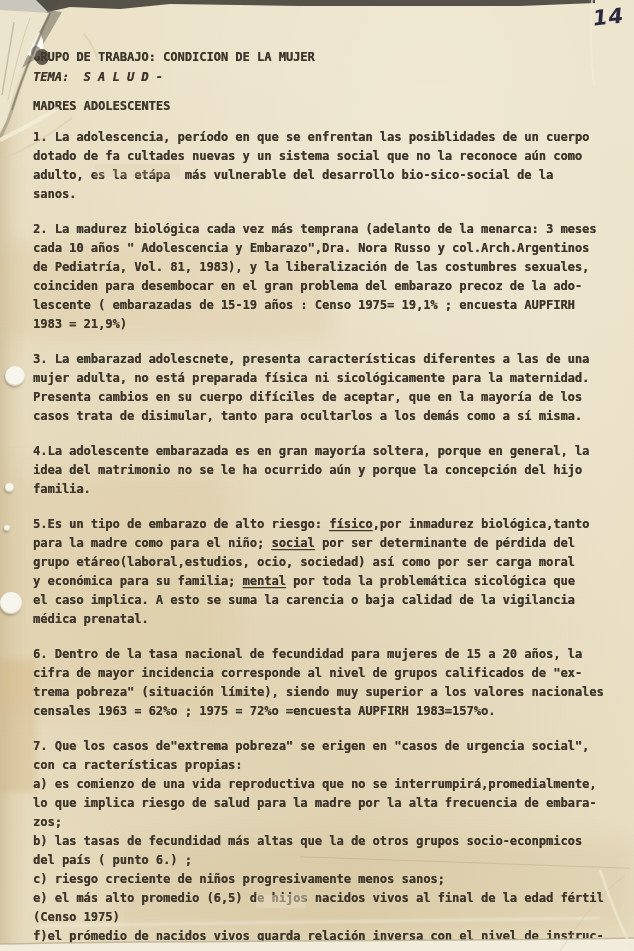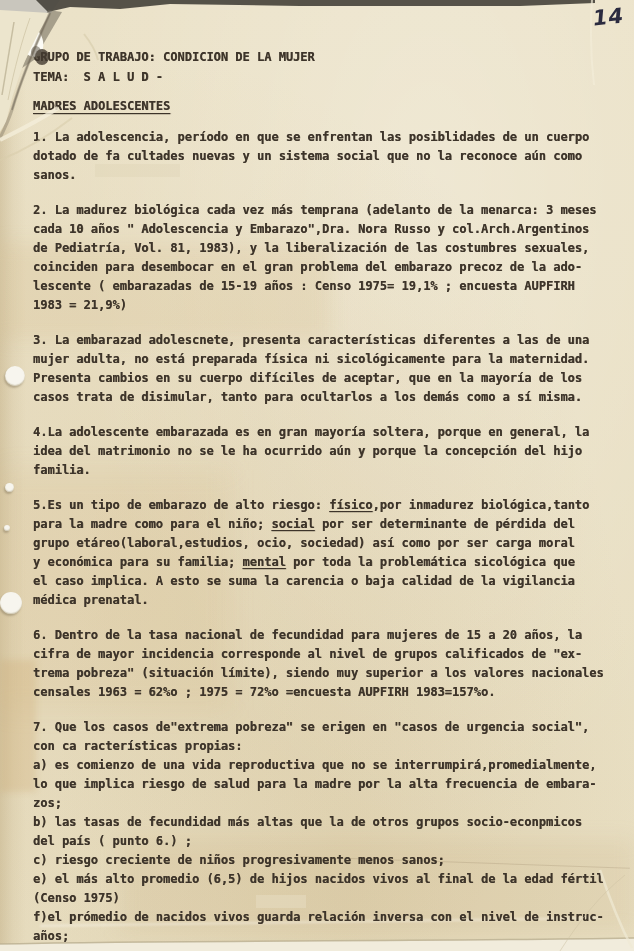--- a/index.html
+++ b/index.html
@@ -21,22 +21,22 @@
   .crease{position:absolute;pointer-events:none;}
   .crease1{left:40px;top:921px;width:560px;height:2px;background:rgba(255,255,255,0.38);transform:rotate(-0.8deg);filter:blur(1px);}
   .crease2{left:300px;top:862px;width:330px;height:1px;background:rgba(120,100,70,0.18);transform:rotate(2deg);}
 
   .doc{
     position:absolute;left:33px;top:48px;width:580px;z-index:1;
     color:#3d342a;font-size:12px;line-height:19px;font-weight:bold;
     text-shadow:0.3px 0.3px 0.5px rgba(62,52,40,0.75);
   }
   .tline,.line{white-space:pre;height:19px;}
-  .tline2{margin-top:1px;}
-  .title-underlined{margin-top:10px;text-decoration:underline;text-underline-offset:3px;}
+  .tline2{margin-top:1px;font-style:italic;}
+  .title-underlined{margin-top:10px;text-underline-offset:3px;}
   .para{margin-top:16px;}
   [data-paragraphs] .para:first-child{margin-top:12px;}
   u{text-underline-offset:2px;}
 
   .hole{position:absolute;border-radius:50%;background:#f7f5ee;z-index:3;pointer-events:none;
         box-shadow:-1px 2px 2px rgba(130,118,90,0.45), inset 0 -1px 1px rgba(185,175,145,0.6);}
   .hole1{left:5px;top:366px;width:20px;height:20px;}
   .hole2{left:0px;top:592px;width:22px;height:22px;}
   .dot1{left:5px;top:483px;width:9px;height:9px;}
   .dot2{left:4px;top:525px;width:6px;height:6px;}
@@ -62,20 +62,21 @@
   <div class="crease crease2"></div>
 
   <div class="doc">
     <div class="tline">GRUPO DE TRABAJO: CONDICION DE LA MUJER</div>
     <div class="tline tline2">TEMA:  S A L U D -</div>
     <div class="tline title-underlined">MADRES ADOLESCENTES</div>
     <div data-paragraphs="">
         <div class="para">
           <div class="line">1. La adolescencia, período en que se enfrentan las posiblidades de un cuerpo</div>
           <div class="line">dotado de fa cultades nuevas y un sistema social que no la reconoce aún como</div>
+          <div class="line">adulto, es la etápa  más vulnerable del desarrollo bio-sico-social de la</div>
           <div class="line">sanos.</div>
         </div>
         <div class="para">
           <div class="line">2. La madurez biológica cada vez más temprana (adelanto de la menarca: 3 meses</div>
           <div class="line">cada 10 años " Adolescencia y Embarazo",Dra. Nora Russo y col.Arch.Argentinos</div>
           <div class="line">de Pediatría, Vol. 81, 1983), y la liberalización de las costumbres sexuales,</div>
           <div class="line">coinciden para desembocar en el gran problema del embarazo precoz de la ado-</div>
           <div class="line">lescente ( embarazadas de 15-19 años : Censo 1975= 19,1% ; encuesta AUPFIRH</div>
           <div class="line">1983 = 21,9%)</div>
         </div>

